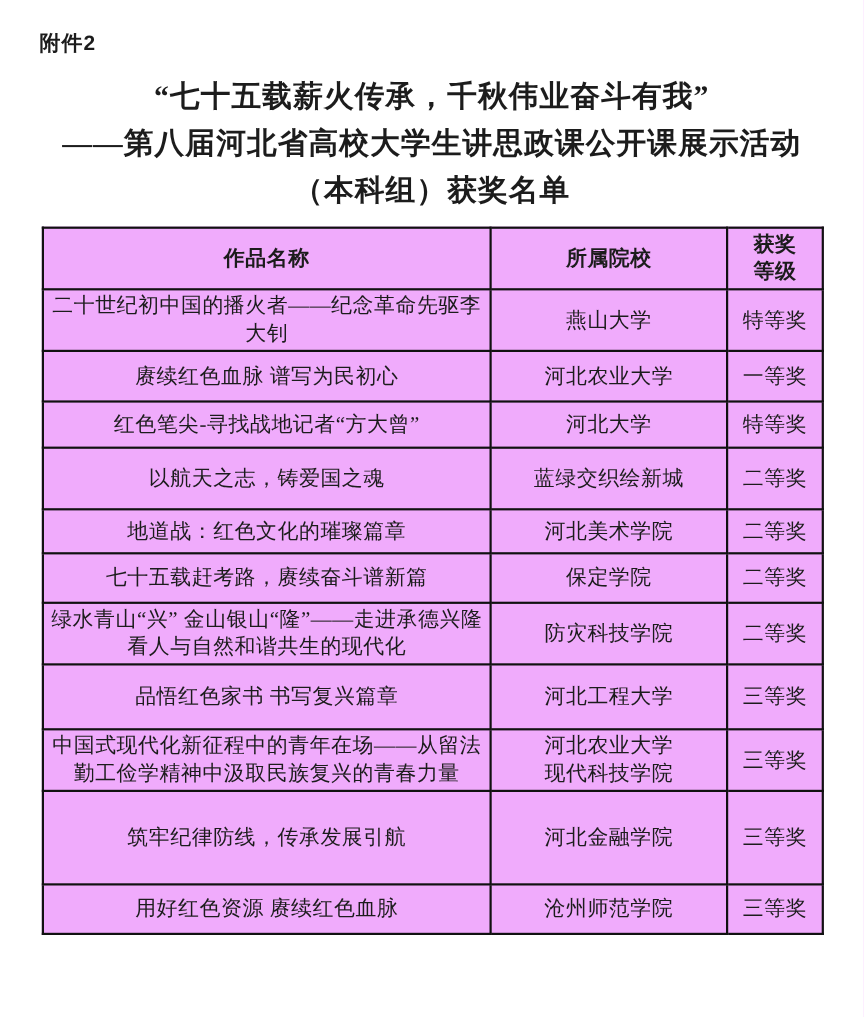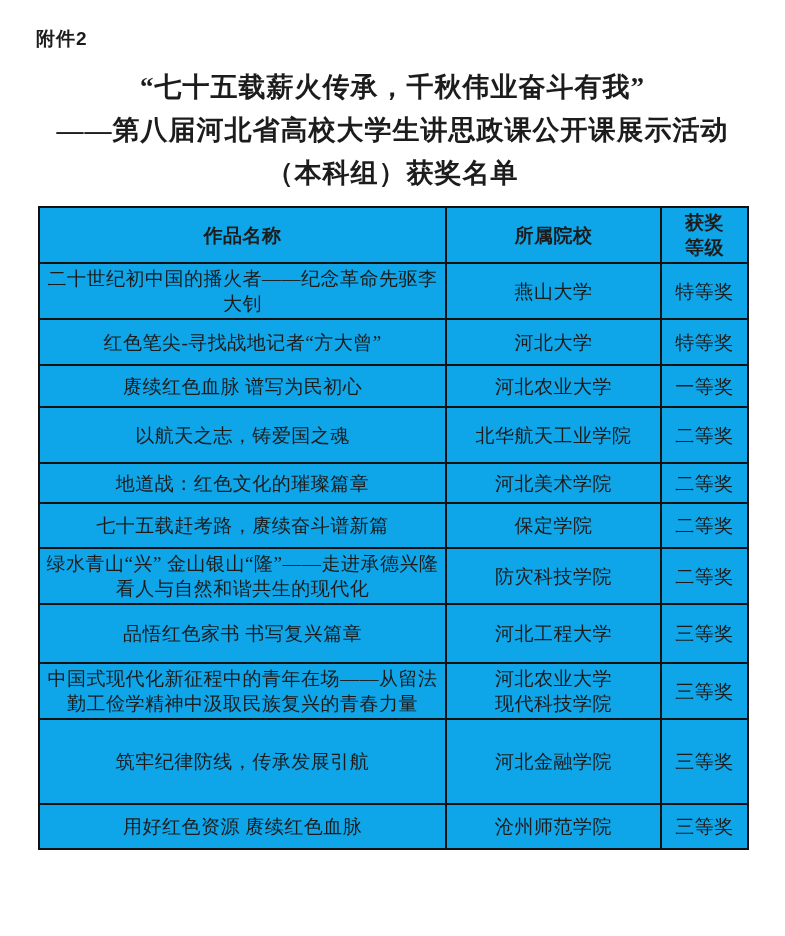--- a/index.html
+++ b/index.html
@@ -40,21 +40,21 @@
     letter-spacing: 1px;
     white-space: nowrap;
   }
   table.awards {
     position: absolute;
     left: 38px;
     top: 206px;
     width: 709px;
     border-collapse: collapse;
     table-layout: fixed;
-    background: #0ea5e9;
+    background: #f0abfc;
   }
   table.awards col.c-work   { width: 407px; }
   table.awards col.c-school { width: 215px; }
   table.awards col.c-award  { width: 87px;  }
   table.awards th,
   table.awards td {
     border: 2px solid #111111;
     text-align: center;
     vertical-align: middle;
     font-size: 19px;
@@ -109,32 +109,32 @@
 等级</th>
       </tr>
     </thead>
     <tbody>
         <tr>
           <td>二十世纪初中国的播火者——纪念革命先驱李大钊</td>
           <td>燕山大学</td>
           <td>特等奖</td>
         </tr>
         <tr>
+          <td>赓续红色血脉 谱写为民初心</td>
+          <td>河北农业大学</td>
+          <td>一等奖</td>
+        </tr>
+        <tr>
           <td>红色笔尖-寻找战地记者“方大曾”</td>
           <td>河北大学</td>
           <td>特等奖</td>
         </tr>
         <tr>
-          <td>赓续红色血脉 谱写为民初心</td>
-          <td>河北农业大学</td>
-          <td>一等奖</td>
-        </tr>
-        <tr>
           <td>以航天之志，铸爱国之魂</td>
-          <td>北华航天工业学院</td>
+          <td>蓝绿交织绘新城</td>
           <td>二等奖</td>
         </tr>
         <tr>
           <td>地道战：红色文化的璀璨篇章</td>
           <td>河北美术学院</td>
           <td>二等奖</td>
         </tr>
         <tr>
           <td>七十五载赶考路，赓续奋斗谱新篇</td>
           <td>保定学院</td>

